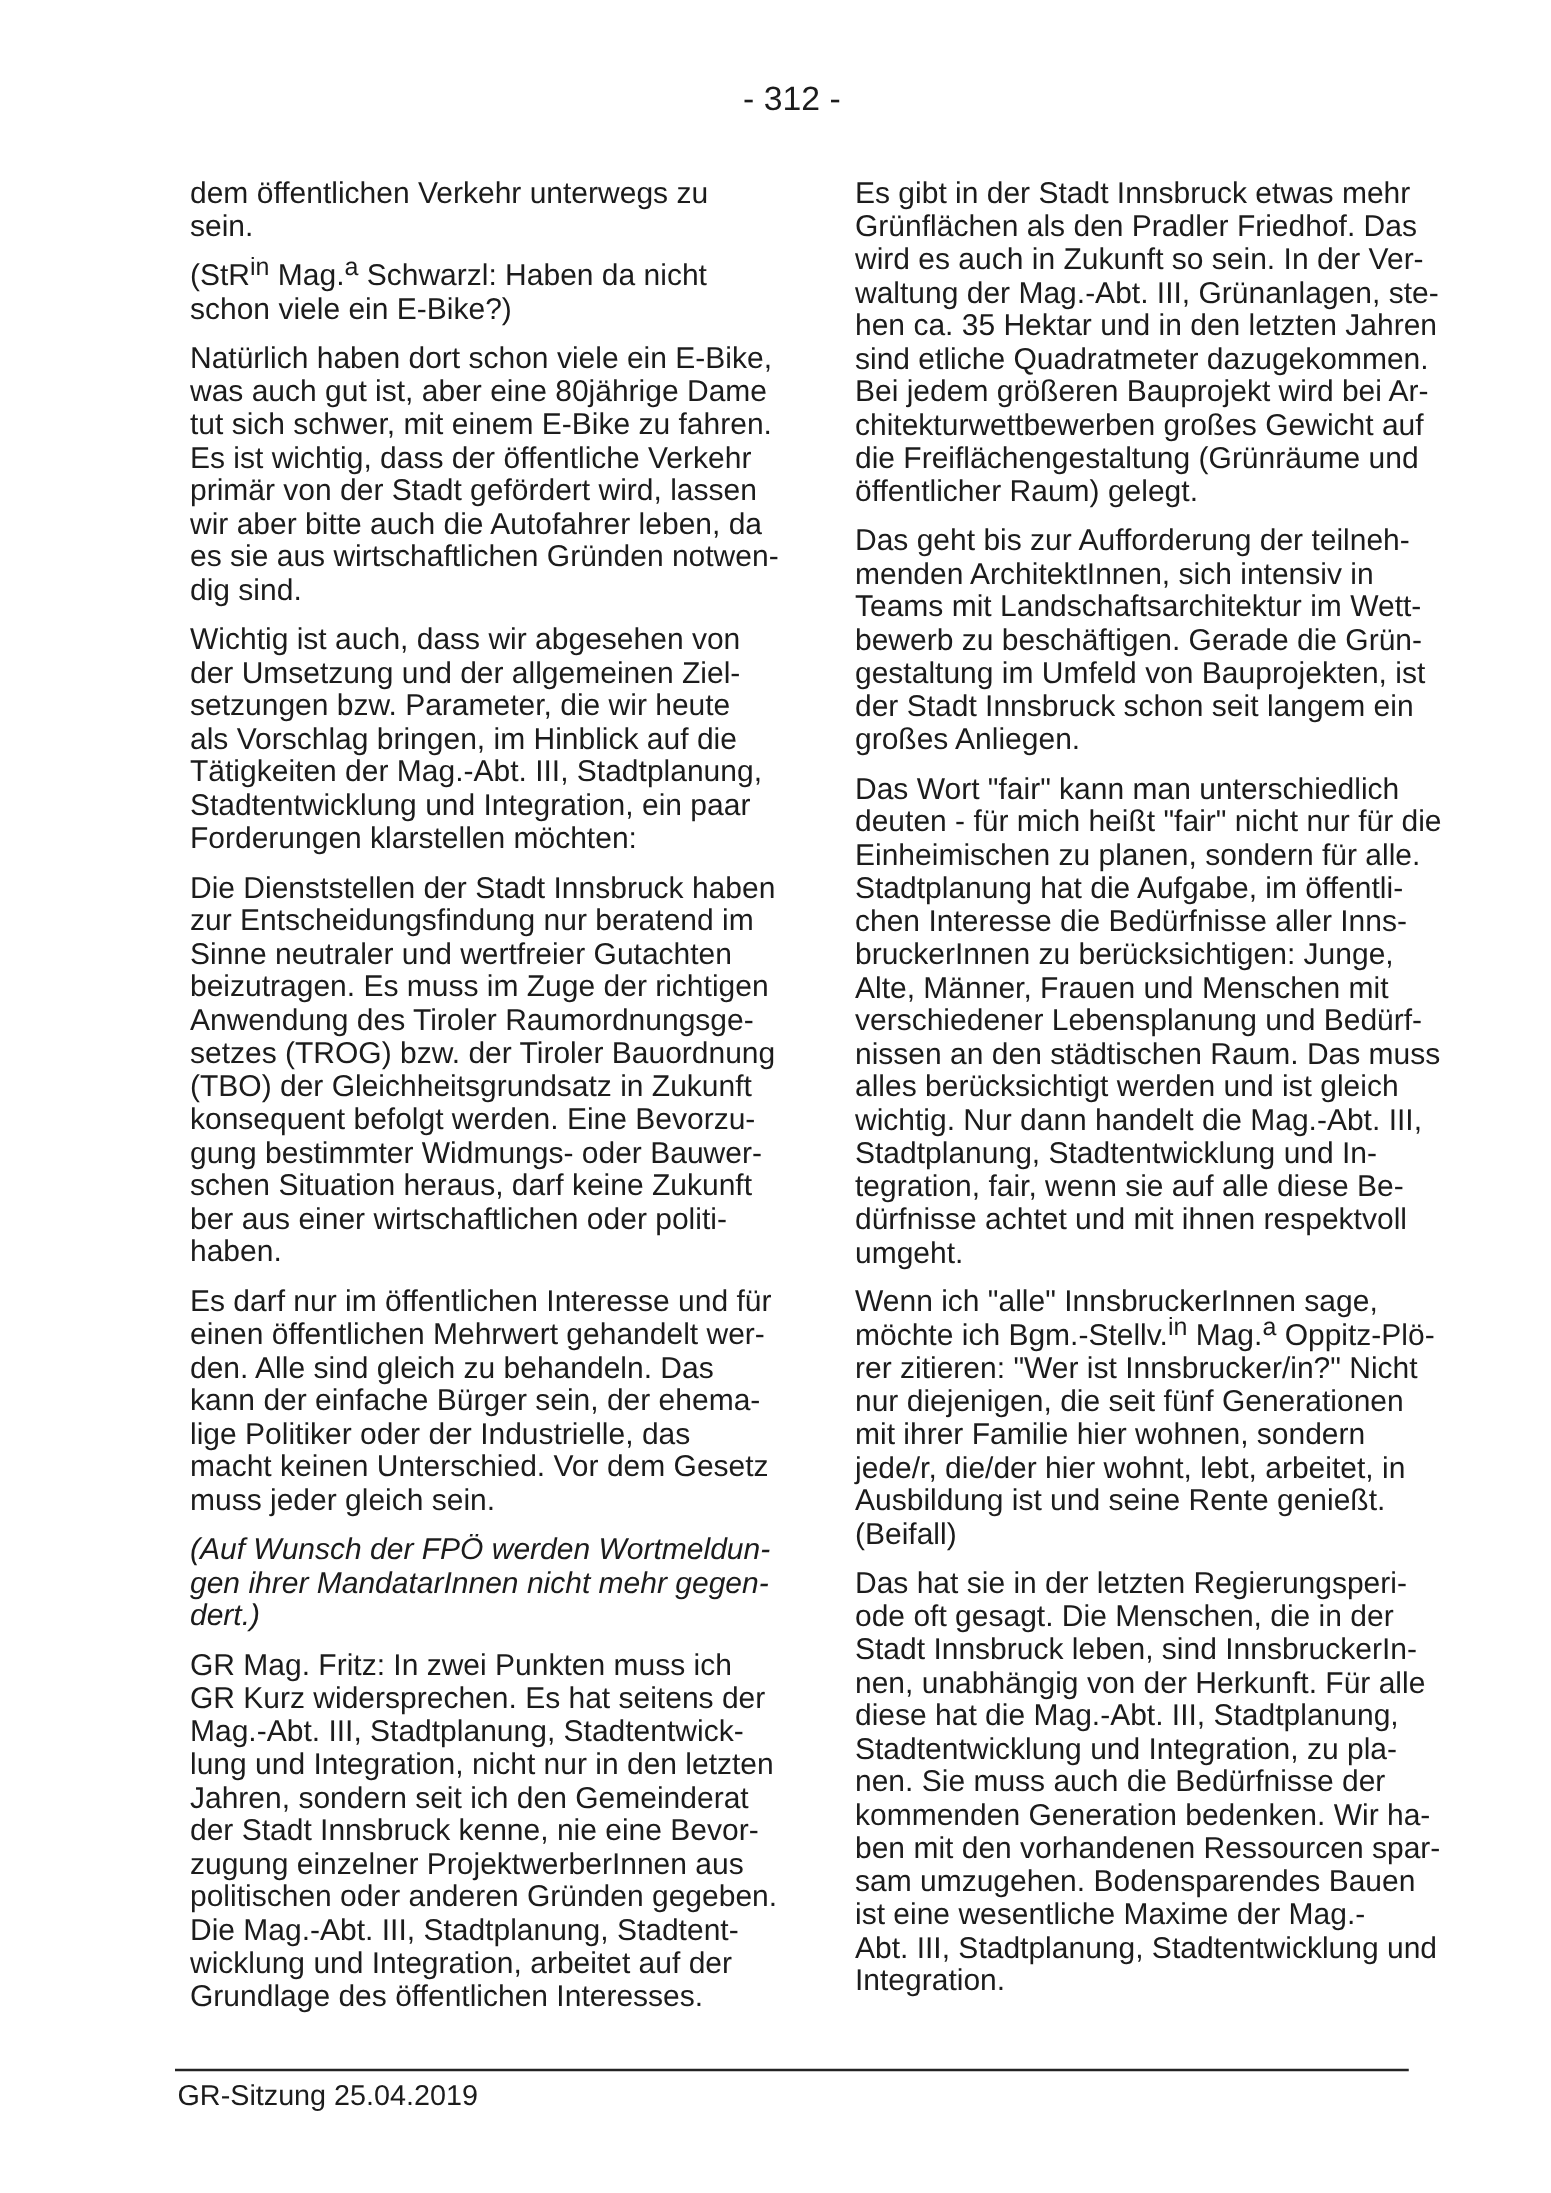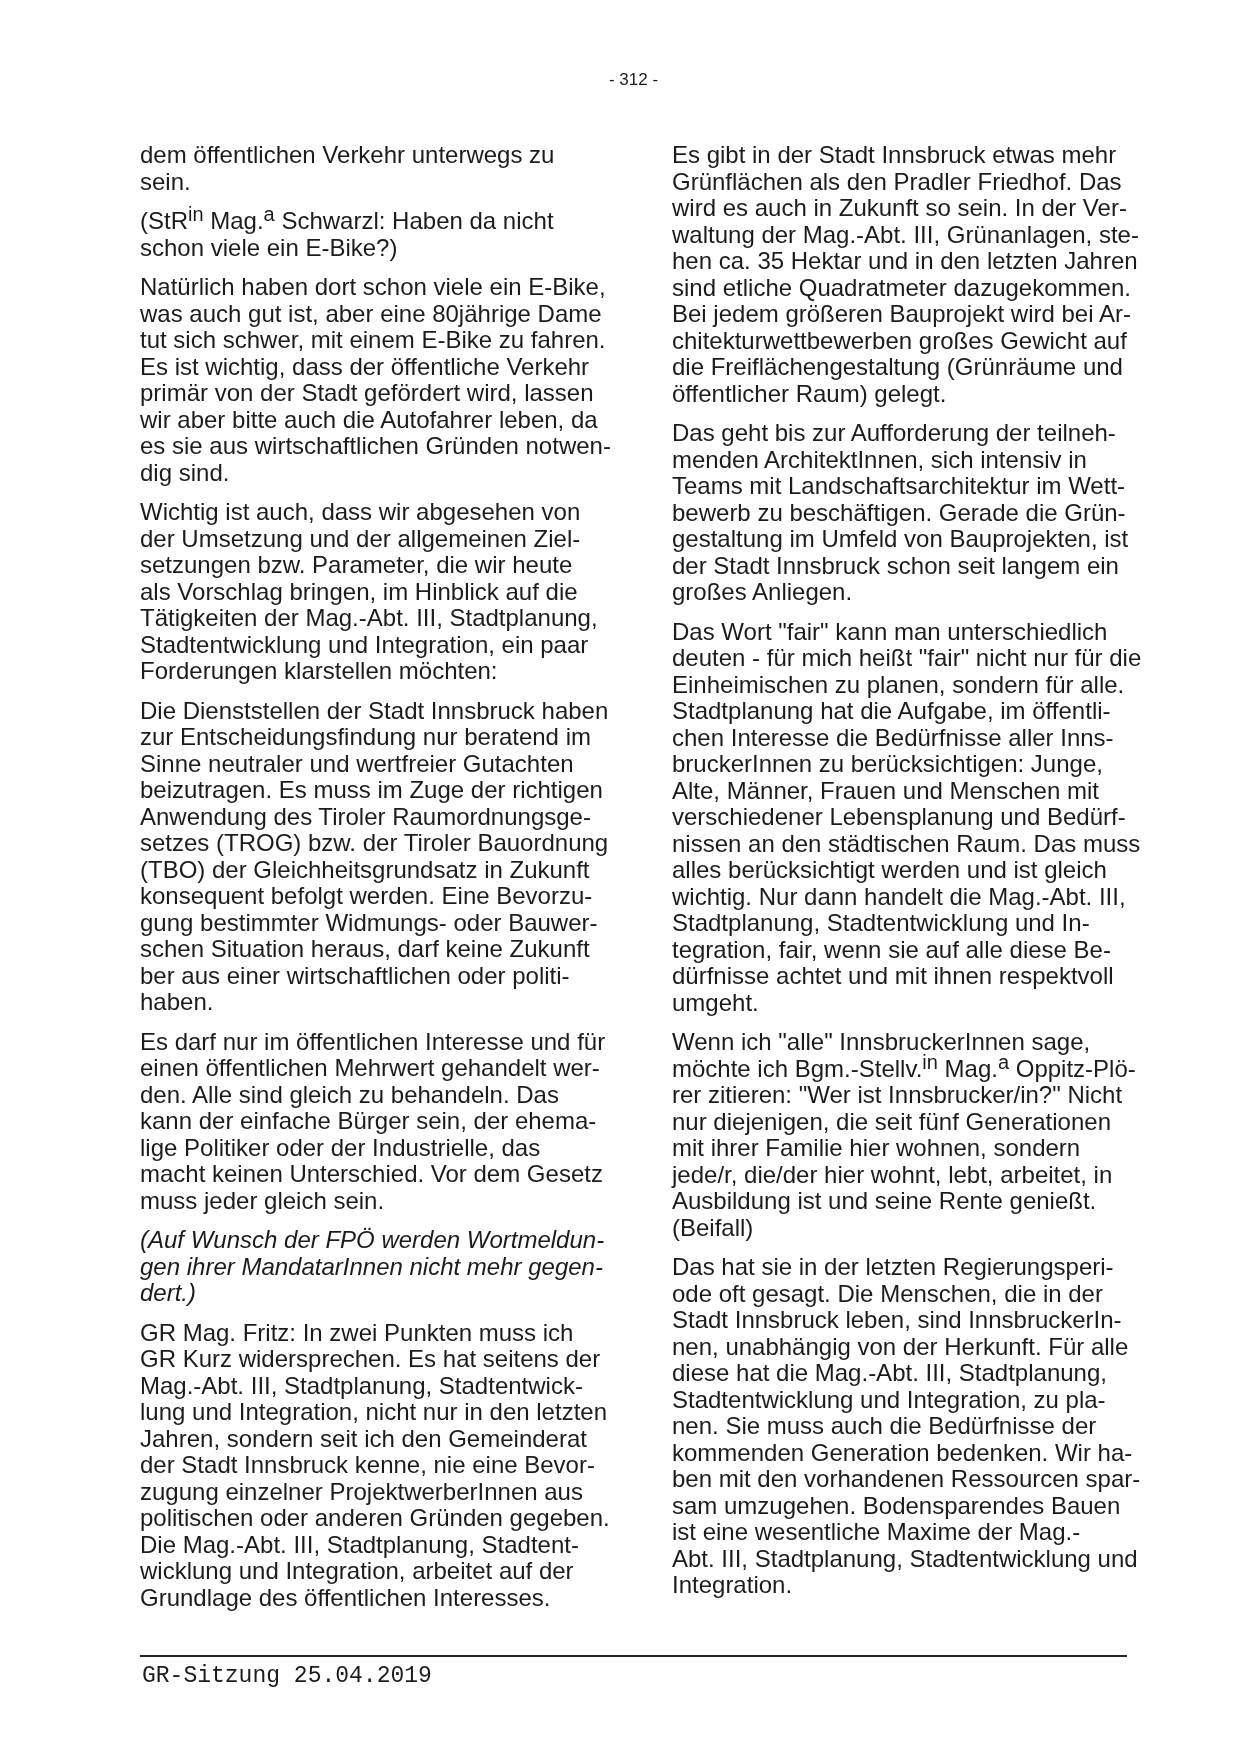--- a/index.html
+++ b/index.html
@@ -16,32 +16,32 @@
     overflow: hidden;
     font-family: "Liberation Sans", "DejaVu Sans", sans-serif;
     color: #1c1c1c;
   }
   .page-number {
     position: absolute;
     top: 66px;
     left: 140px;
     width: 987px;
     text-align: center;
-    font-size: 17px;
+    font-size: 27px;
     line-height: 27px;
   }
   .column {
     position: absolute;
     top: 142px;
     font-size: 24px;
     line-height: 26.5px;
   }
   .col-left  { left: 140px; width: 468px; }
   .col-right { left: 672px; width: 455px; }
-  .para { margin: 0 0 13px 0; }
+  .para { margin: 0 0 13px 12px; }
   .para.italic { font-style: italic; }
   .line { white-space: nowrap; }
   .bold { font-weight: normal; }
   sup.ss {
     font-size: 20px;
     line-height: 0;
     vertical-align: baseline;
     position: relative;
     top: -8px;
   }
@@ -52,21 +52,20 @@
     width: 987px;
     height: 0;
     border-top: 2px solid #242424;
   }
   .footer-text {
     position: absolute;
     left: 142px;
     top: 1663px;
     font-size: 23px;
     line-height: 26px;
-    font-family: Liberation Mono, monospace;
   }
 </style>
 </head>
 <body>
 
 <div class="page">
   <div class="page-number">- 312 -</div>
 
   <div class="column col-left">
       <div class="para">

